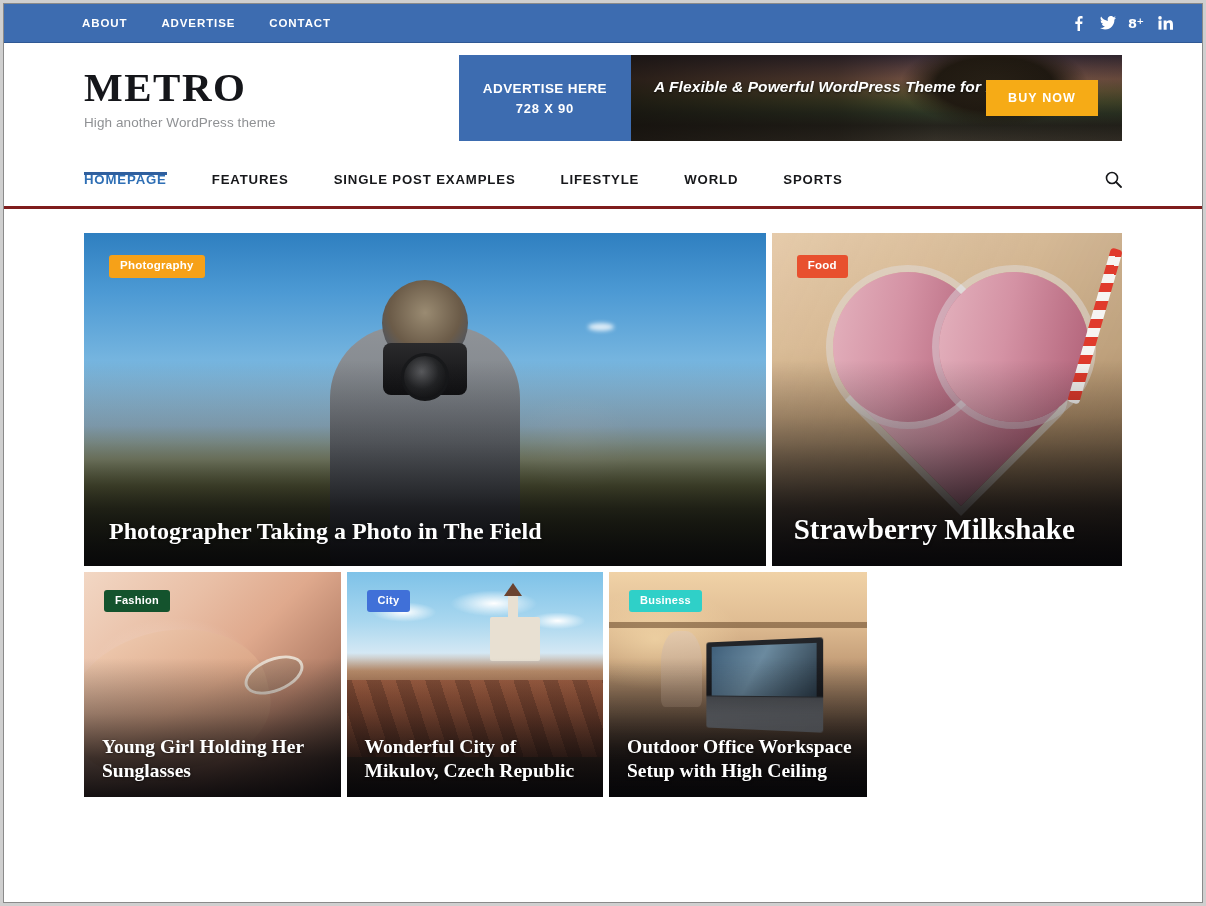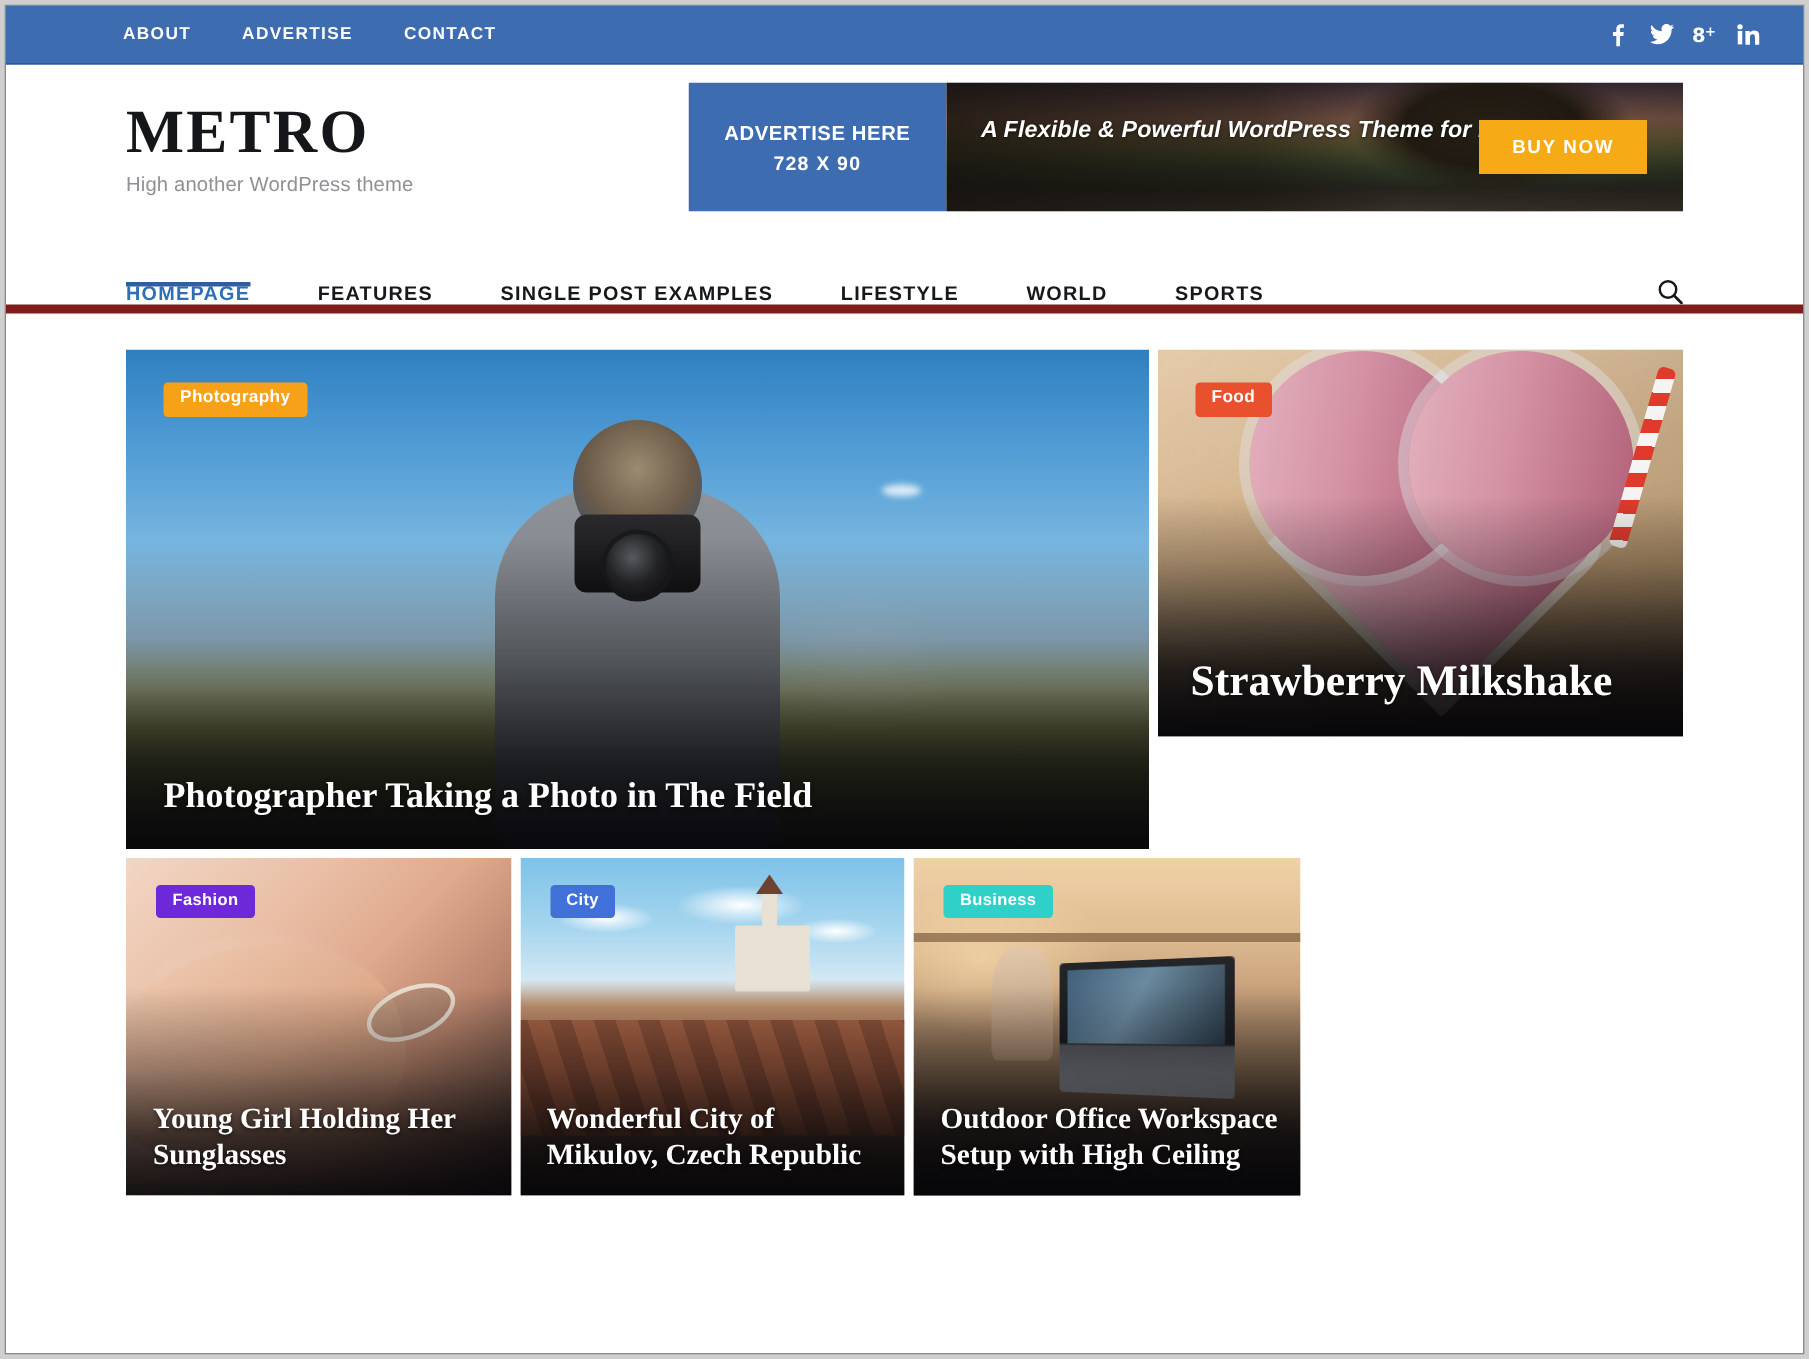--- a/index.html
+++ b/index.html
@@ -85,22 +85,22 @@
   }
   .ad-btn {
     position: absolute; right: 24px; top: 50%; transform: translateY(-50%);
     z-index: 3; background: #f6ab16; color: #ffffff;
     font-size: 12.5px; font-weight: 700; letter-spacing: 1.1px;
     padding: 11px 22px; border: none; cursor: pointer;
   }
 
   
   .navwrap {
-    padding: 0 80px; border-bottom: 6px solid #7f1d1d;
-    display: flex; align-items: flex-end; height: 56px;
+    padding: 0 80px; border-bottom: 3px solid #7f1d1d;
+    display: flex; align-items: center; height: 56px;
   }
   .nav { display: flex; align-items: stretch; }
   .nav-item {
     display: flex; align-items: center; position: relative;
     font-size: 13.2px; font-weight: 700; letter-spacing: .85px;
     color: #17181b; text-decoration: none; margin-right: 45px;
     white-space: nowrap; cursor: pointer;
   }
   .nav-item:last-child { margin-right: 0; }
   .nav-item.active { color: #2f6fb5; }
@@ -113,21 +113,21 @@
     display: flex; align-items: center; cursor: pointer; color: #17181b;
   }
 
   
   .grid-wrap { padding: 24px 80px 0 80px; }
   .row-top { display: flex; gap: 6px; }
   .row-bottom { display: flex; gap: 6px; margin-top: 6px; }
 
   .card { position: relative; overflow: hidden; display: block; cursor: pointer; }
   .card-big { width: 683px; height: 333px; }
-  .card-side { width: 351px; height: 258px; }
+  .card-side { width: 351px; height: 333px; }
   .card-sm { width: 256.5px; height: 225px; }
   .card-sm.last { width: 258px; }
 
   .card-img { position: absolute; inset: 0; }
   .card-shade {
     position: absolute; left: 0; right: 0; bottom: 0; height: 62%;
     background: linear-gradient(to top, rgba(5,5,8,.93) 0%, rgba(5,5,8,.75) 28%, rgba(5,5,8,.35) 60%, rgba(5,5,8,0) 100%);
   }
   .badge {
     position: absolute; z-index: 4; color: #fff; font-size: 11px;
@@ -417,21 +417,21 @@
     </div>
 
     <div class="row-bottom">
 
       <a class="card card-sm">
         <div class="card-img ph-fashion">
           <div class="arm"></div>
           <div class="glass"></div>
         </div>
         <div class="card-shade"></div>
-        <span class="badge" style="background:#6d28d9">Fashion</span>
+        <span class="badge" style="background:#14532d">Fashion</span>
         <h3 class="card-title">Young Girl Holding Her Sunglasses</h3>
       </a>
 
       <a class="card card-sm">
         <div class="card-img ph-city">
           <div class="clouds"></div>
           <div class="castle"></div>
           <div class="tower"></div>
           <div class="roofs"></div>
         </div>

